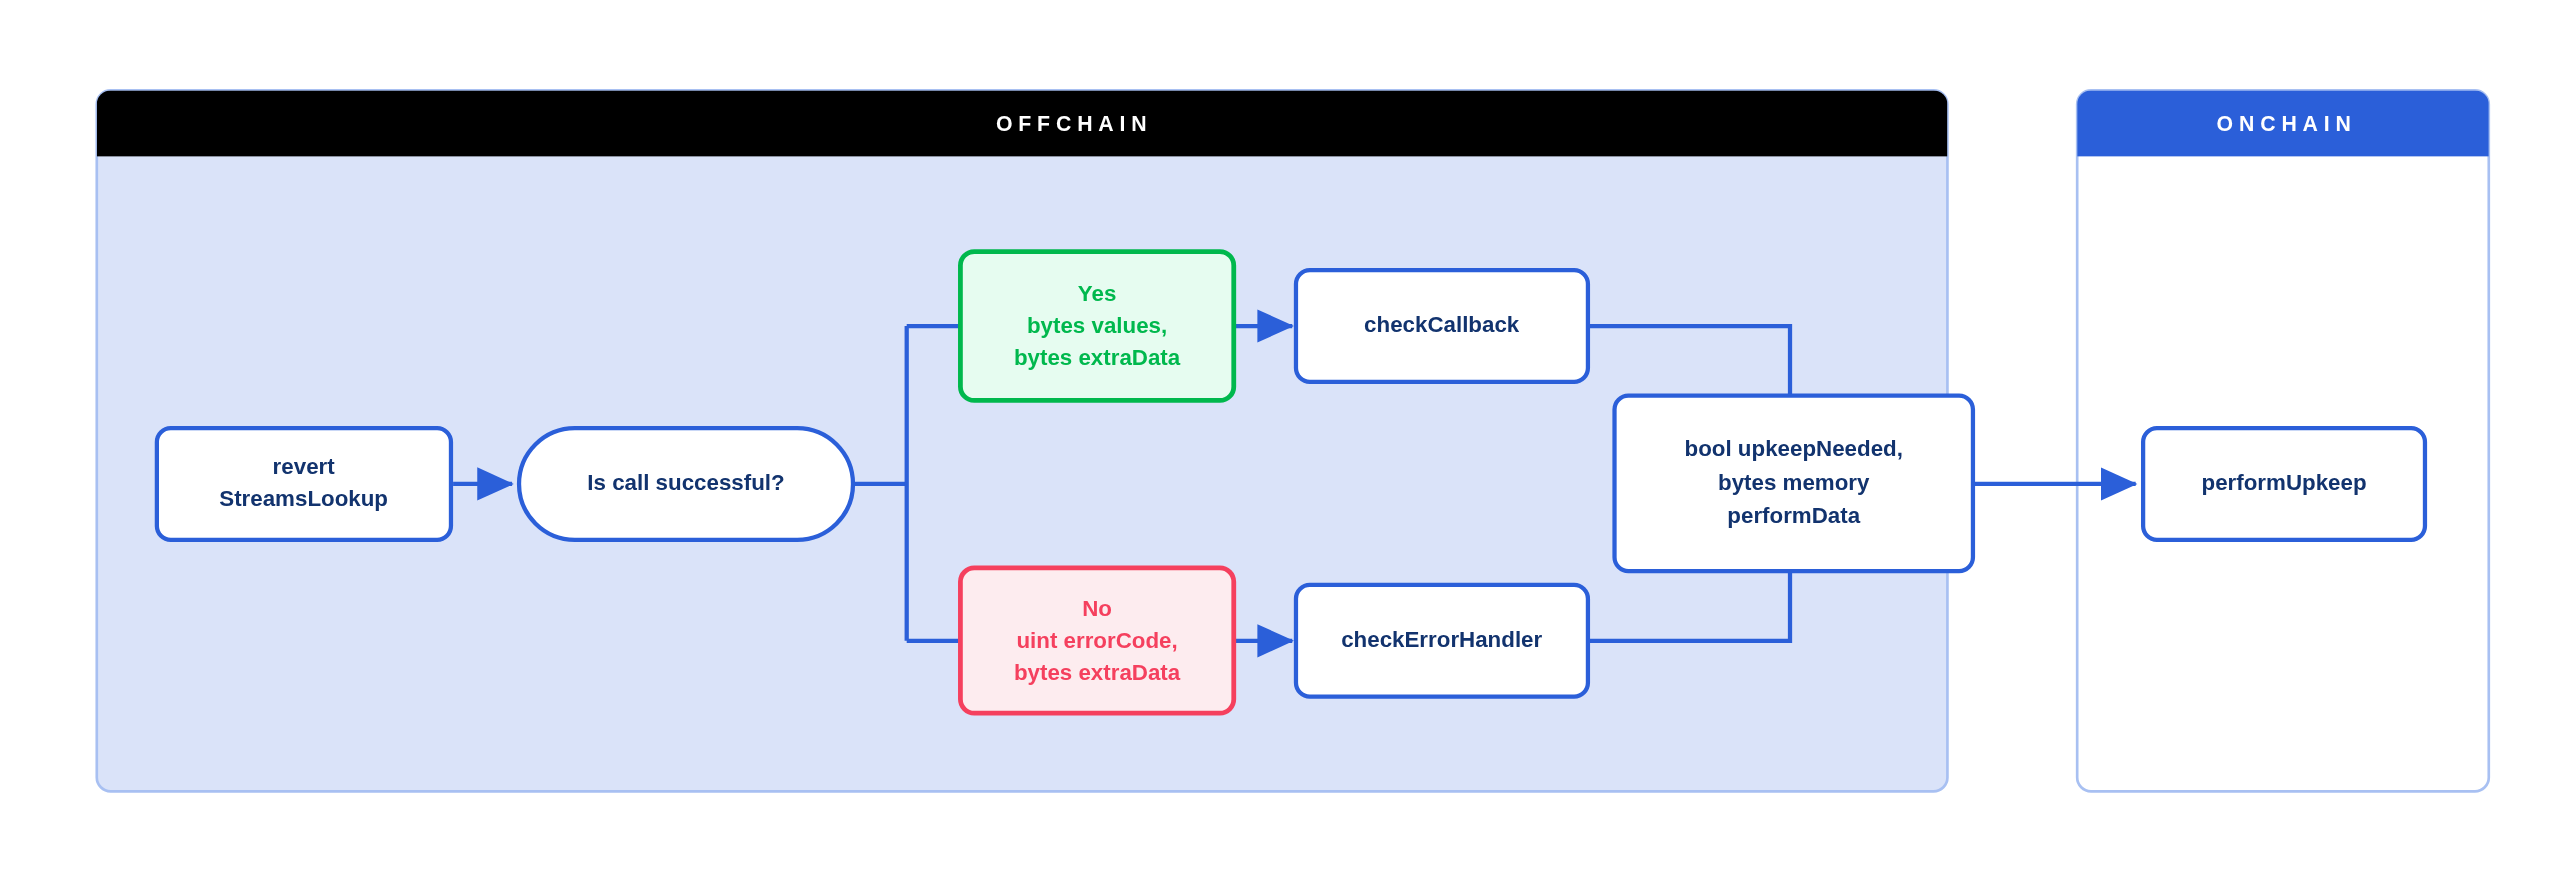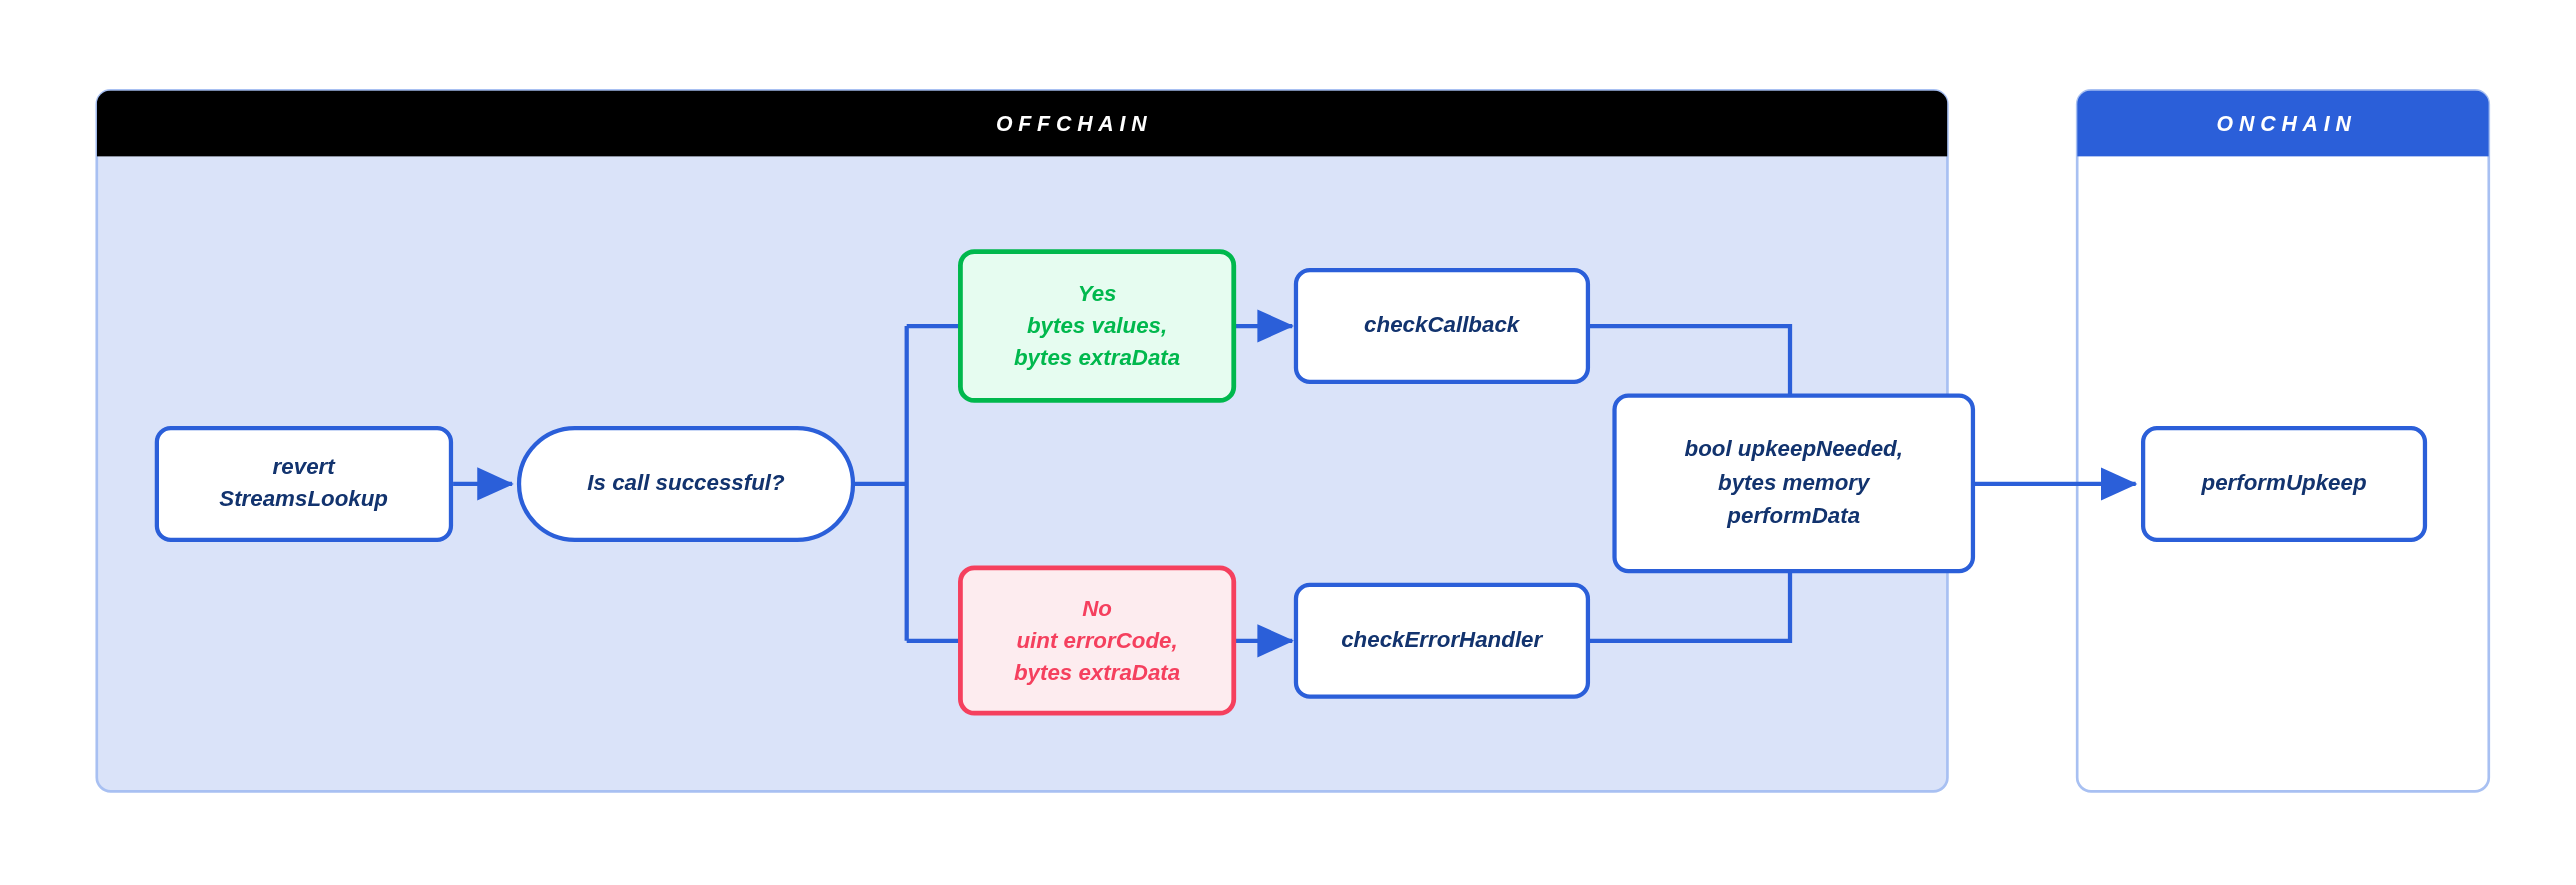--- a/index.html
+++ b/index.html
@@ -10,21 +10,20 @@
   body {
     width: 2576px;
     height: 886px;
     font-family: "Liberation Sans", sans-serif;
     overflow: hidden;
   }
   #diagram-root {
     position: relative;
     width: 2576px;
     height: 838px;
-    font-style: italic;
   }
   svg.flow {
     position: absolute;
     top: 0;
     left: 0;
     width: 2576px;
     height: 886px;
     display: block;
   }
   .panel-title {

